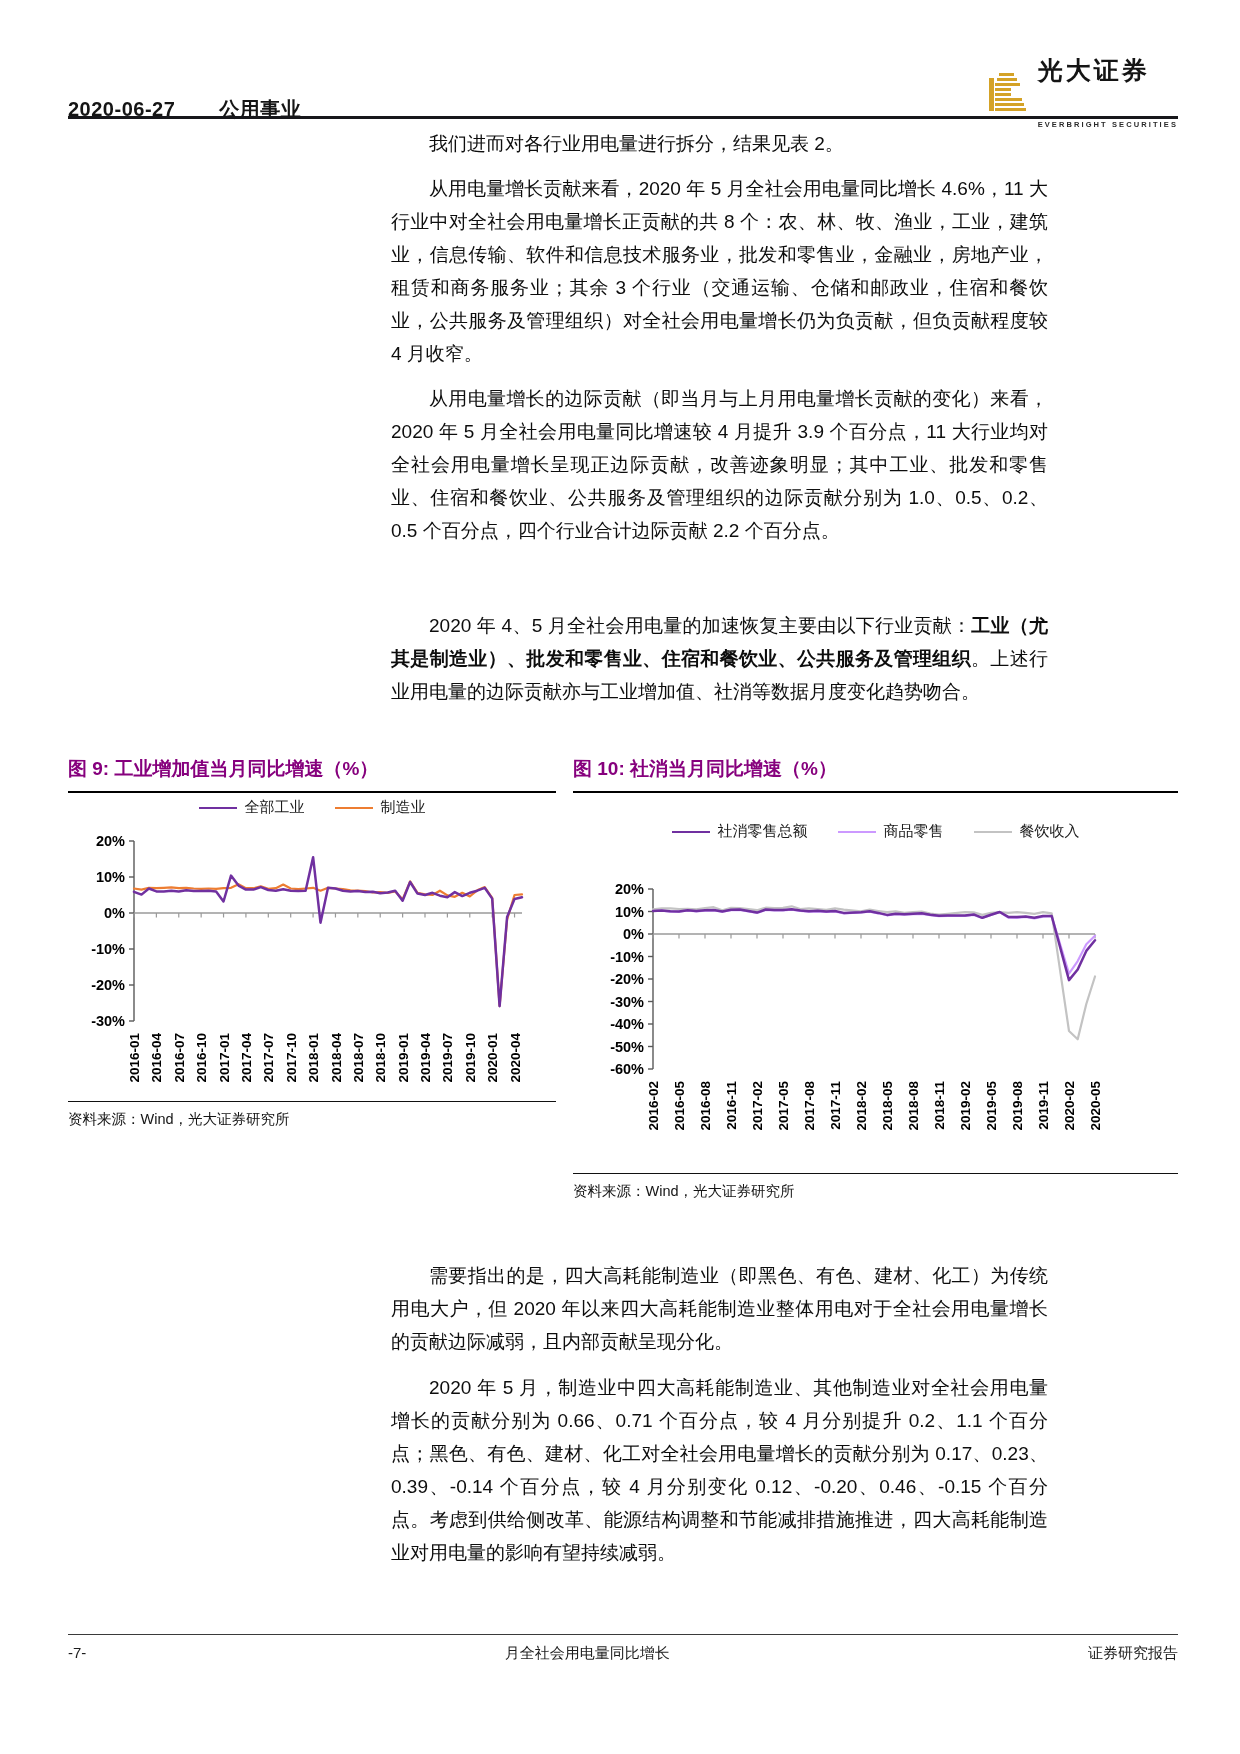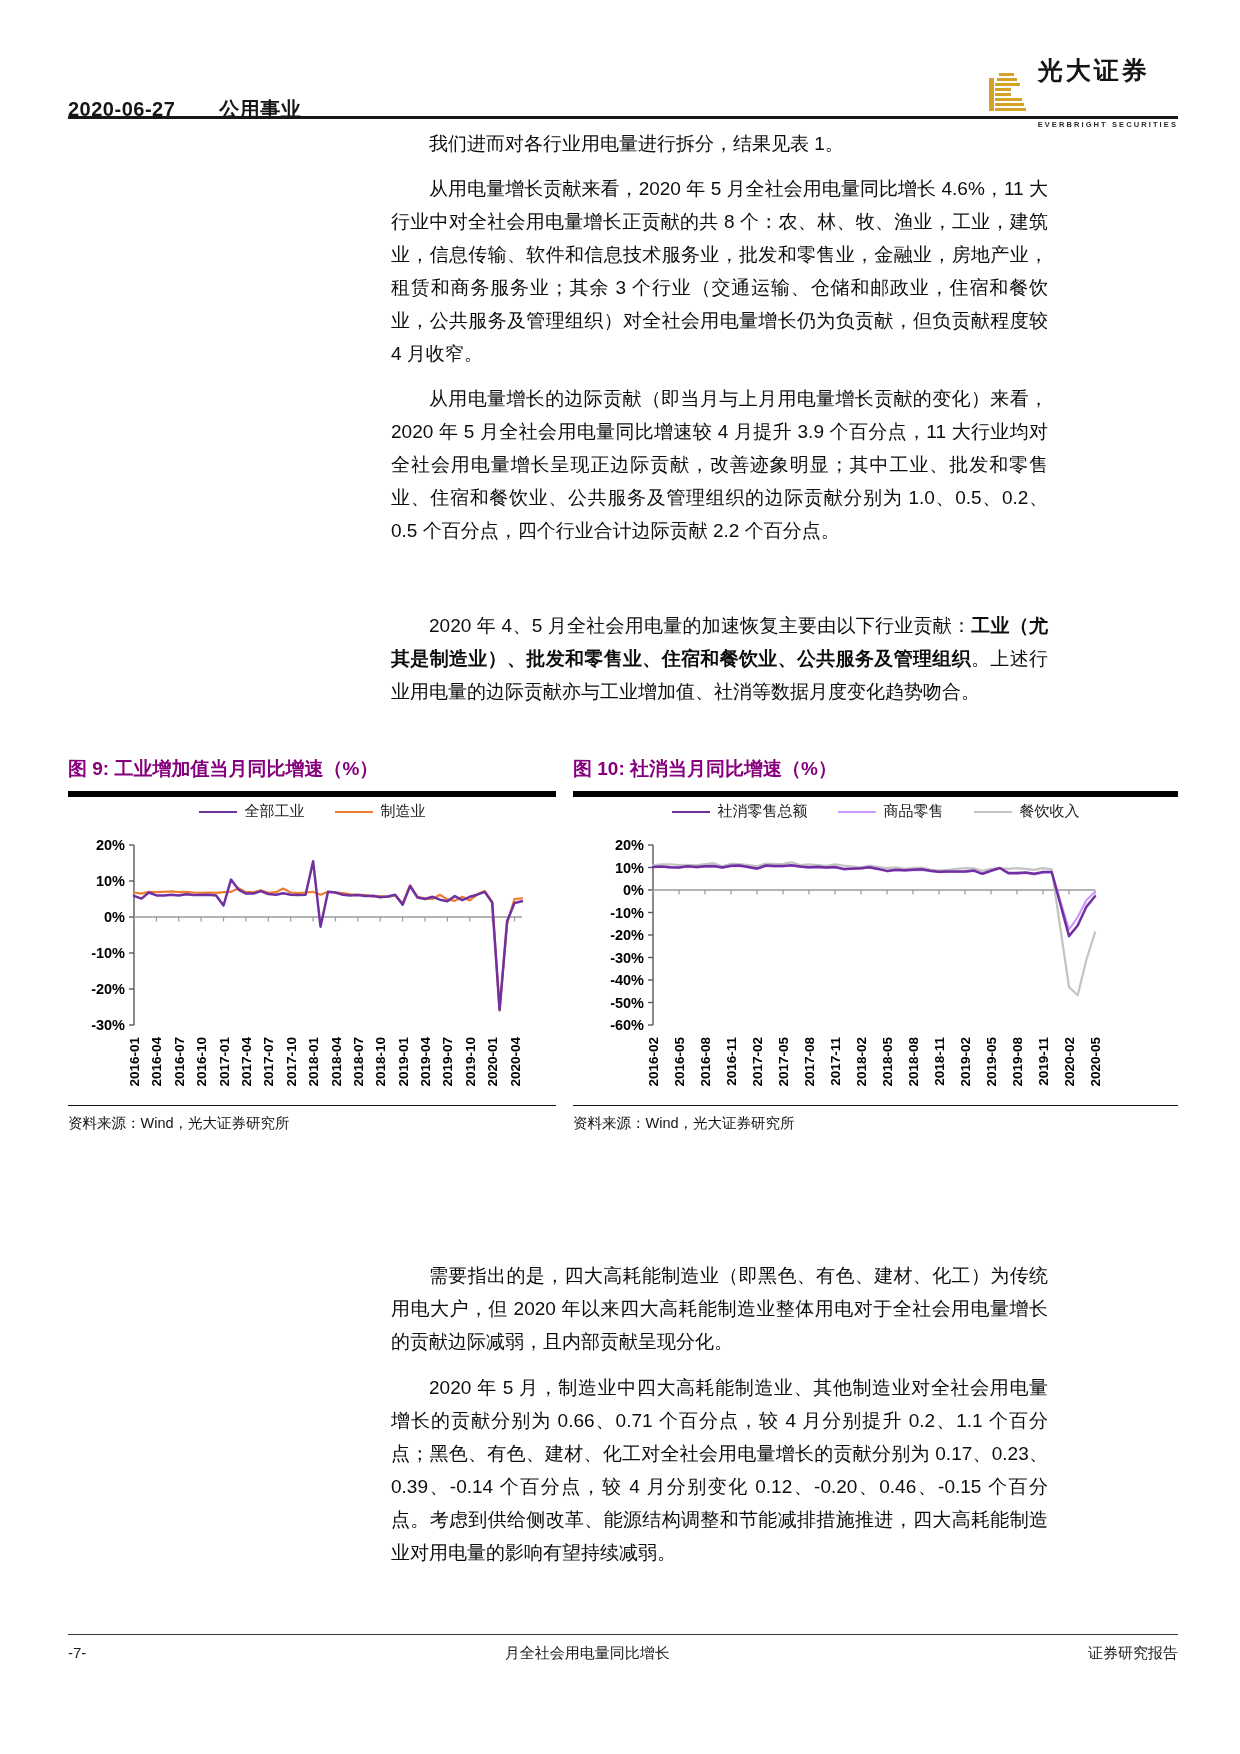--- a/index.html
+++ b/index.html
@@ -16,22 +16,22 @@
   .logo-en{font-size:7.5px;letter-spacing:2.1px;color:#2a2a2a;margin-top:3px;font-weight:bold;}
   
   .bodycol{position:absolute;left:391px;width:657px;top:127px;}
   .bodycol p{margin:0 0 12px 0;font-size:19px;line-height:33px;text-align:justify;text-indent:2em;color:#0d0d0d;}
   .p4{margin-top:62px !important;}
   .p4 b{font-weight:bold;}
   
   .figures{position:absolute;left:68px;right:62px;top:756px;display:flex;justify-content:space-between;}
   .fig{display:flex;flex-direction:column;}
   .fig-left{width:488px;}
-  .fig-right{width:605px;}
-  .fig-title{font-size:19px;font-weight:bold;color:#86007d;padding-bottom:9px;border-bottom:6px solid #000000;}
+  .fig-right{width:605px;gap:24px;}
+  .fig-title{font-size:19px;font-weight:bold;color:#86007d;padding-bottom:9px;border-bottom:2px solid #000000;}
   .legend{display:flex;justify-content:center;gap:30px;margin:5px 0 6px 0;font-size:15px;color:#1a1a1a;}
   .legend-item{display:inline-flex;align-items:center;}
   .swatch{display:inline-block;width:38px;height:0;border-top:2.6px solid #000;margin-right:8px;}
   .fig svg{display:block;}
   .ylab{font-size:14.5px;font-weight:bold;fill:#000;}
   .xlab{font-size:13.5px;font-weight:bold;fill:#000;}
   .fig-source{border-top:1.5px solid #111;margin-top:6px;padding-top:8px;font-size:14.5px;color:#141414;}
   
   .lower{position:absolute;left:391px;width:657px;top:1259px;}
   .lower p{margin:0 0 13px 0;font-size:19px;line-height:33px;text-align:justify;text-indent:2em;color:#0d0d0d;}
@@ -67,21 +67,21 @@
       </svg>
       <div class="logo-texts">
         <span class="logo-cn">光大证券</span>
         <span class="logo-en">EVERBRIGHT SECURITIES</span>
       </div>
     </div>
   </div>
   <div class="header-rule"></div>
 
   <div class="bodycol">
-    <p>我们进而对各行业用电量进行拆分，结果见表 1。</p>
+    <p>我们进而对各行业用电量进行拆分，结果见表 2。</p>
     <p>从用电量增长贡献来看，2020 年 5 月全社会用电量同比增长 4.6%，11 大行业中对全社会用电量增长正贡献的共 8 个：农、林、牧、渔业，工业，建筑业，信息传输、软件和信息技术服务业，批发和零售业，金融业，房地产业，租赁和商务服务业；其余 3 个行业（交通运输、仓储和邮政业，住宿和餐饮业，公共服务及管理组织）对全社会用电量增长仍为负贡献，但负贡献程度较 4 月收窄。</p>
     <p>从用电量增长的边际贡献（即当月与上月用电量增长贡献的变化）来看，2020 年 5 月全社会用电量同比增速较 4 月提升 3.9 个百分点，11 大行业均对全社会用电量增长呈现正边际贡献，改善迹象明显；其中工业、批发和零售业、住宿和餐饮业、公共服务及管理组织的边际贡献分别为 1.0、0.5、0.2、0.5 个百分点，四个行业合计边际贡献 2.2 个百分点。</p>
     <p class="p4"><span>2020 年 4、5 月全社会用电量的加速恢复主要由以下行业贡献：</span><b>工业（尤其是制造业）、批发和零售业、住宿和餐饮业、公共服务及管理组织</b><span>。上述行业用电量的边际贡献亦与工业增加值、社消等数据月度变化趋势吻合。</span></p>
   </div>
 
   <div class="figures">
     <div class="fig fig-left">
       <div class="fig-title">图 9: 工业增加值当月同比增速（%）</div>
       <div class="legend">
           <span class="legend-item">

